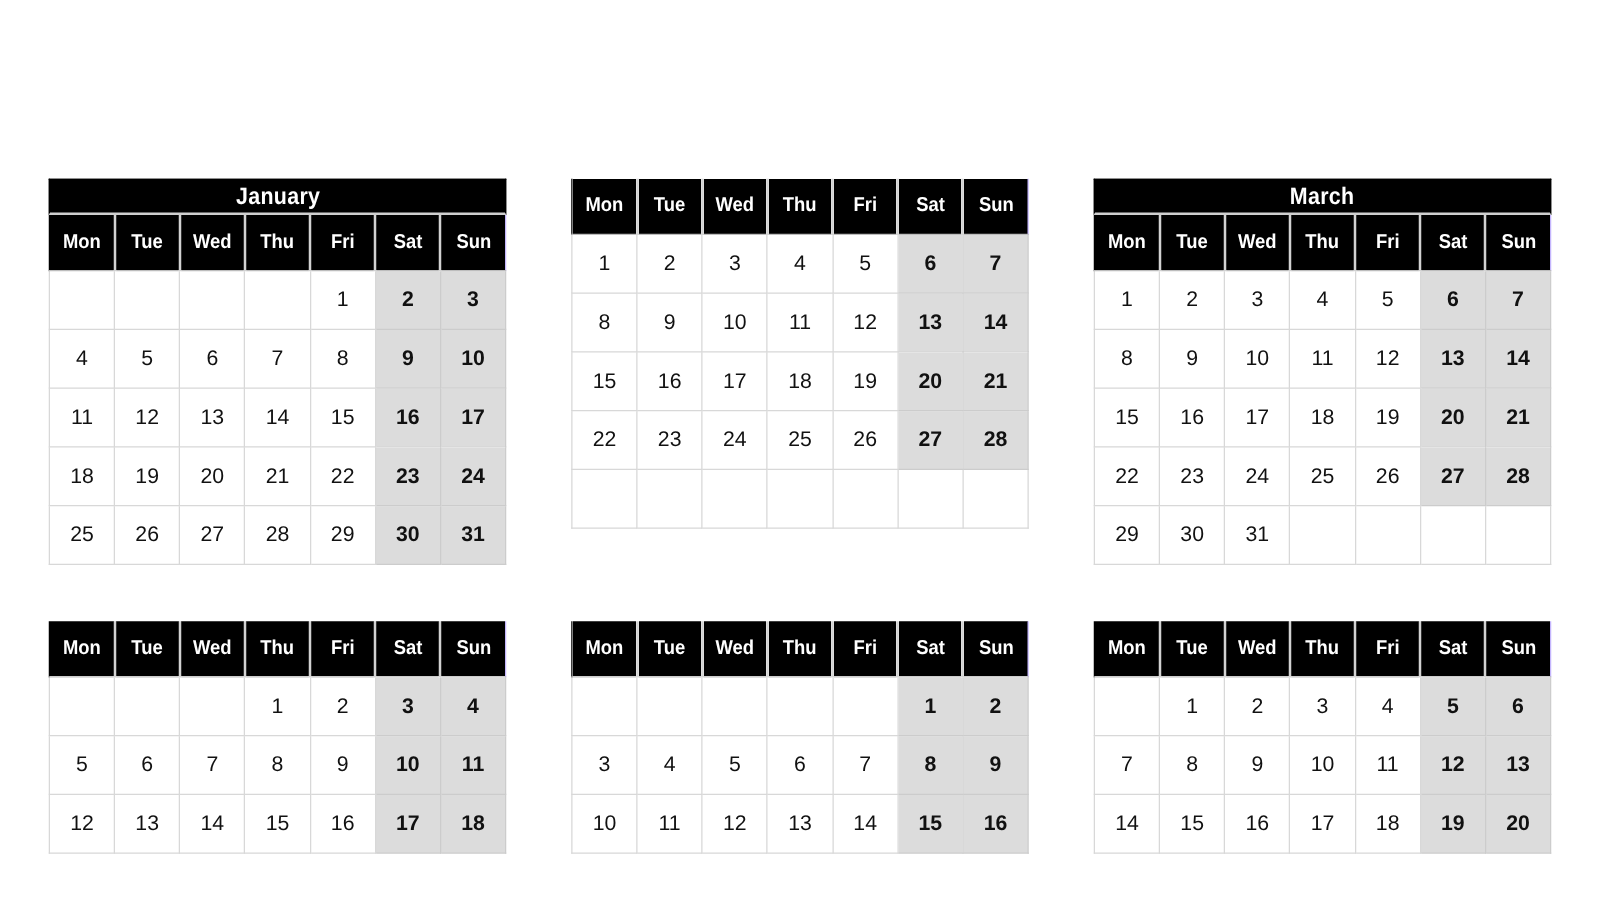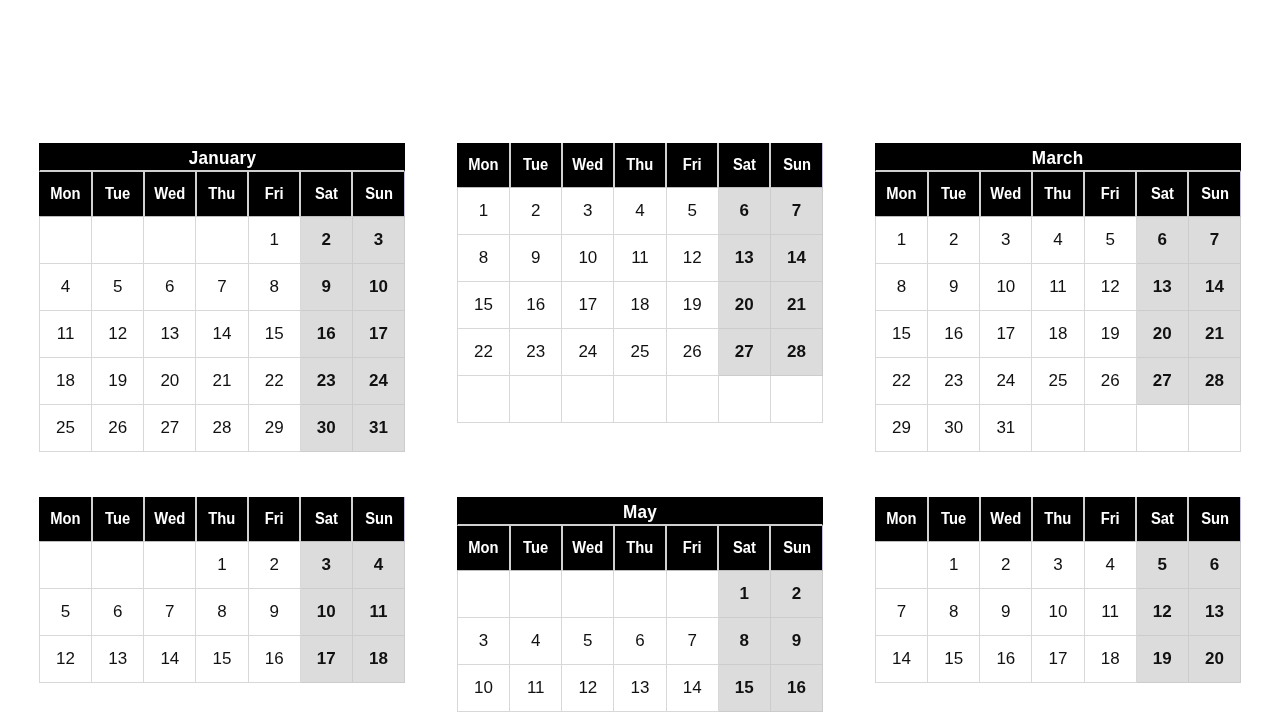--- a/index.html
+++ b/index.html
@@ -378,23 +378,20 @@
               <td>14</td>
               <td>15</td>
               <td>16</td>
               <td class="weekend-day">17</td>
               <td class="weekend-day">18</td>
             </tr>
           </tbody>
         </table>
       </div>
       <div class="month-block">
-        <div class="month-header">
-          <span class="month-name">May</span>
-        </div>
         <table class="month-table">
           <thead>
             <tr>
               <th><span class="wd-label">Mon</span></th>
               <th><span class="wd-label">Tue</span></th>
               <th><span class="wd-label">Wed</span></th>
               <th><span class="wd-label">Thu</span></th>
               <th><span class="wd-label">Fri</span></th>
               <th><span class="wd-label">Sat</span></th>
               <th><span class="wd-label">Sun</span></th>

